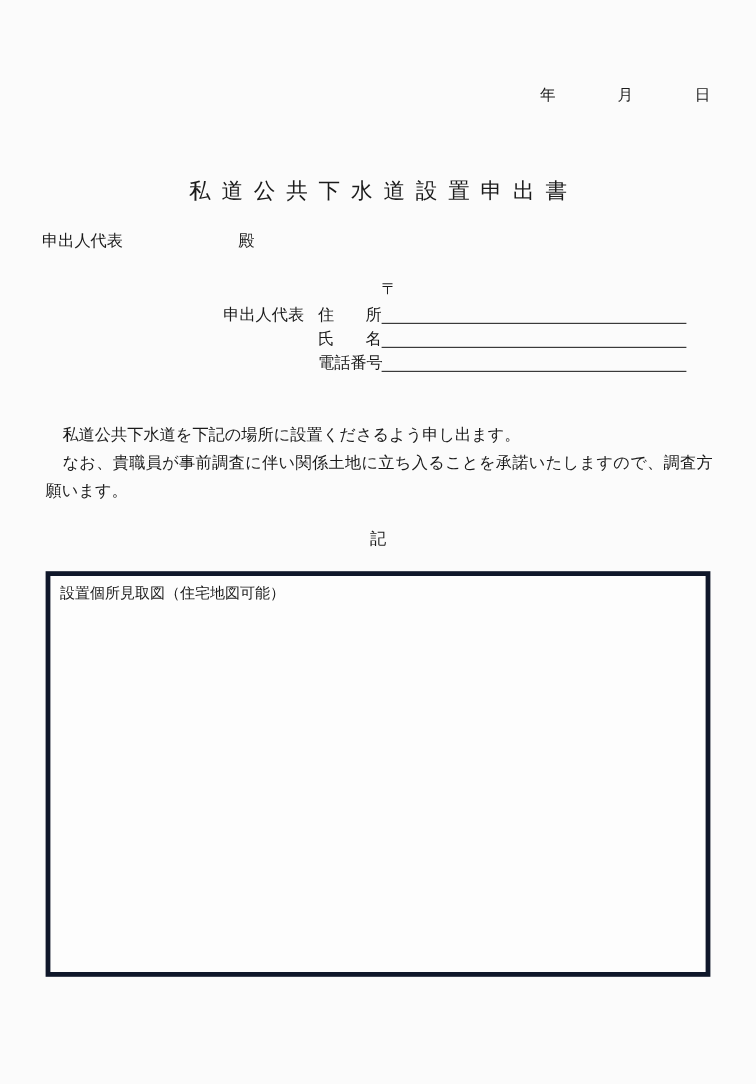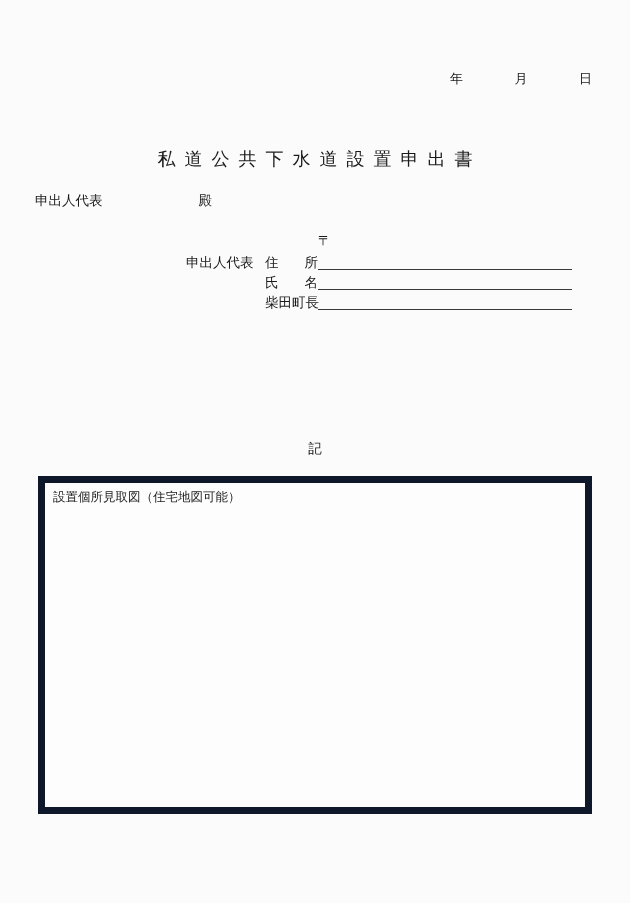--- a/index.html
+++ b/index.html
@@ -146,21 +146,21 @@
   }
 
   
   .drawing-box {
     position: absolute;
     left: 38px;
     top: 476px;
     width: 554px;
     height: 338px;
     box-sizing: border-box;
-    border: 7px solid #0f172a;
+    border: 4px solid #0f172a;
     background: #fdfdfd;
   }
   .drawing-box-label {
     position: absolute;
     left: 8px;
     top: 6px;
     font-size: 12.5px;
     white-space: nowrap;
   }
 </style>
@@ -200,27 +200,31 @@
         <span class="rep-label"></span>
         <span class="field-label">
           <span>氏</span>
           <span>名</span>
         </span>
         <span class="rule"></span>
       </div>
 
       <div class="app-row">
         <span class="rep-label"></span>
-        <span class="field-label tight">柴田町長</span>
+        <span class="field-label tight">電話番号</span>
         <span class="rule"></span>
       </div>
 
     </div>
   </div>
 
+  <div class="body-text">
+    <p>私道公共下水道を下記の場所に設置くださるよう申し出ます。</p>
+    <p>なお、貴職員が事前調査に伴い関係土地に立ち入ることを承諾いたしますので、調査方願います。</p>
+  </div>
 
   <div class="ki-marker">記</div>
 
   <div class="drawing-box">
     <div class="drawing-box-label">設置個所見取図（住宅地図可能）</div>
   </div>
 
 </div>
 
 </body></html>

